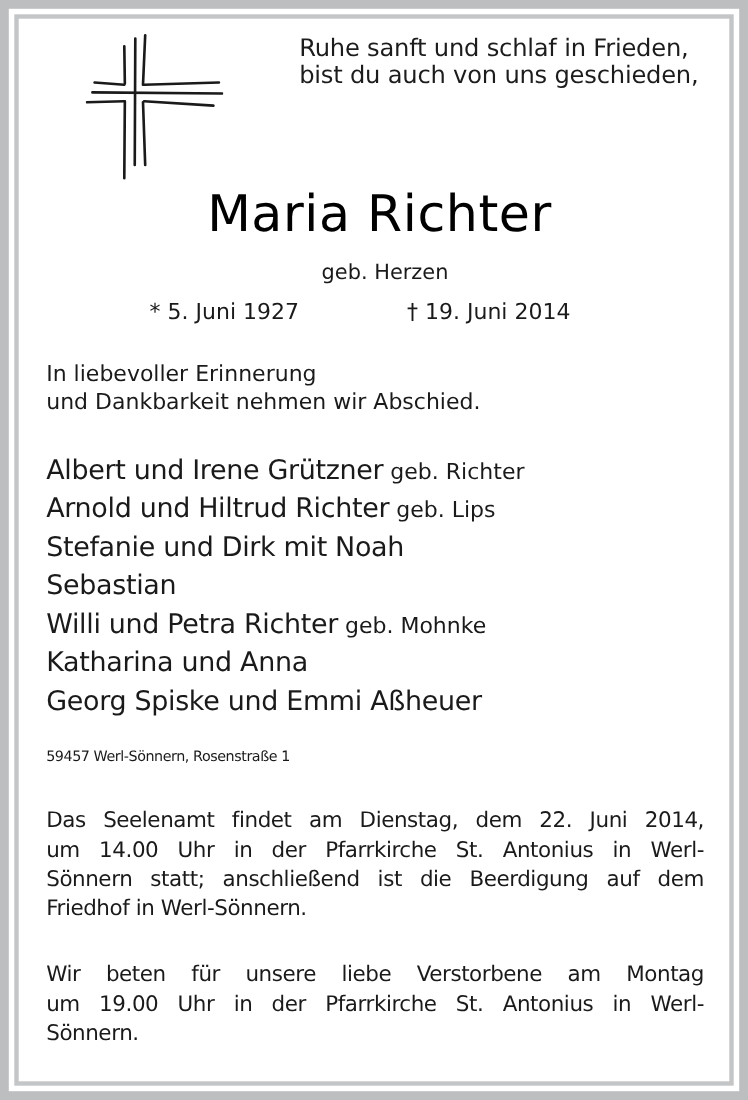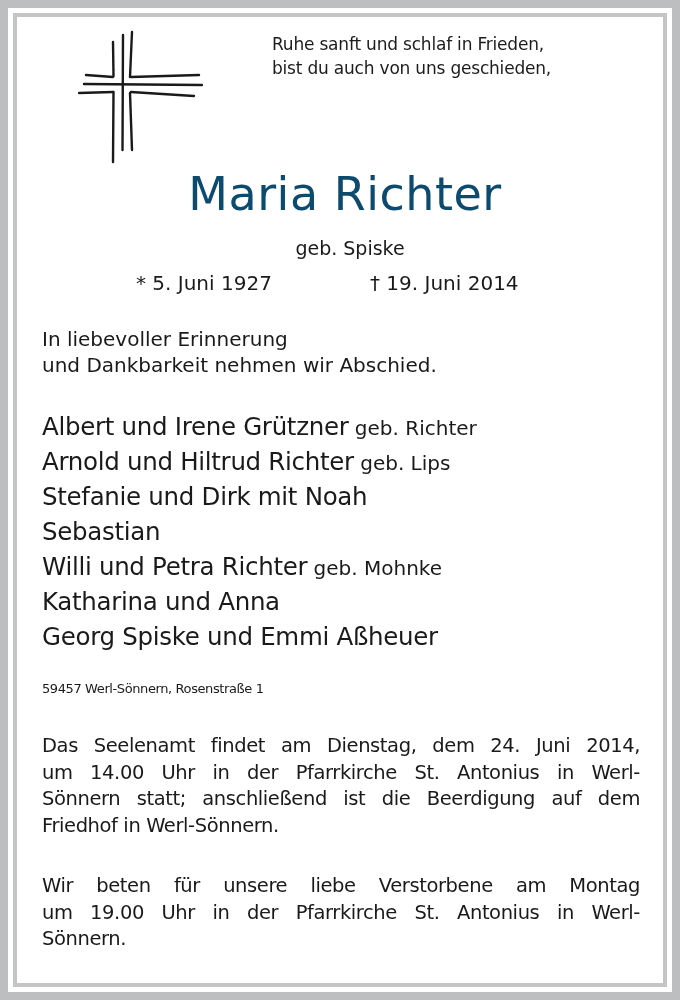--- a/index.html
+++ b/index.html
@@ -24,34 +24,34 @@
       box-sizing: border-box;
     }
     .cross {
       position: absolute;
       left: 78px; top: 30px;
       width: 125px; height: 136px;
     }
     .poem {
       position: absolute;
       left: 272px; top: 33px;
-      font-size: 17px;
+      font-size: 22px;
       line-height: 23.5px;
       letter-spacing: -0.2px;
       color: #1c1c1c;
     }
     .poem div { white-space: nowrap; }
     .name {
       position: absolute;
       left: 0; right: 0; top: 166px;
       text-align: center;
       font-size: 46px;
       line-height: 56px;
       letter-spacing: 0.5px;
-      color: #0c4a6e;
+      color: #000000;
       padding-left: 10px;
     }
     .birthname {
       position: absolute;
       left: 0; right: 0; top: 235px;
       text-align: center;
       font-size: 19px;
       line-height: 26px;
       padding-left: 20px;
     }
@@ -130,21 +130,21 @@
     <path d="M53 62 L116 66"></path>
   </g>
 </svg>
 
 <div class="poem">
   <div>Ruhe sanft und schlaf in Frieden,</div>
   <div>bist du auch von uns geschieden,</div>
 </div>
 
 <div class="name">Maria Richter</div>
-<div class="birthname">geb. Spiske</div>
+<div class="birthname">geb. Herzen</div>
 
 <div class="dates">
   <span class="birth">* 5. Juni 1927</span>
   <span class="death">† 19. Juni 2014</span>
 </div>
 
 <div class="intro">
   <div>In liebevoller Erinnerung</div>
   <div>und Dankbarkeit nehmen wir Abschied.</div>
 </div>
@@ -155,21 +155,21 @@
   <div class="row"><span>Stefanie und Dirk mit Noah</span><span class="suffix"></span></div>
   <div class="row"><span>Sebastian</span><span class="suffix"></span></div>
   <div class="row"><span>Willi und Petra Richter</span><span class="suffix"> geb. Mohnke</span></div>
   <div class="row"><span>Katharina und Anna</span><span class="suffix"></span></div>
   <div class="row"><span>Georg Spiske und Emmi Aßheuer</span><span class="suffix"></span></div>
 </div>
 
 <div class="address">59457 Werl-Sönnern, Rosenstraße 1</div>
 
 <div class="para para-service">
-  <span class="ln" style="white-space: nowrap; display: block;"><span style="white-space: nowrap;">Das Seelenamt findet am Dienstag, dem 24. Juni 2014,</span></span>
+  <span class="ln" style="white-space: nowrap; display: block;"><span style="white-space: nowrap;">Das Seelenamt findet am Dienstag, dem 22. Juni 2014,</span></span>
   <span class="ln" style="white-space: nowrap; display: block;"><span style="white-space: nowrap;">um 14.00 Uhr in der Pfarrkirche St. Antonius in Werl-</span></span>
   <span class="ln" style="white-space: nowrap; display: block;"><span style="white-space: nowrap;">Sönnern statt; anschließend ist die Beerdigung auf dem</span></span>
   <span class="ln last">Friedhof in Werl-Sönnern.</span>
 </div>
 
 <div class="para para-prayer">
   <span class="ln" style="white-space: nowrap; display: block;"><span style="white-space: nowrap;">Wir beten für unsere liebe Verstorbene am Montag</span></span>
   <span class="ln" style="white-space: nowrap; display: block;"><span style="white-space: nowrap;">um 19.00 Uhr in der Pfarrkirche St. Antonius in Werl-</span></span>
   <span class="ln last">Sönnern.</span>
 </div>

